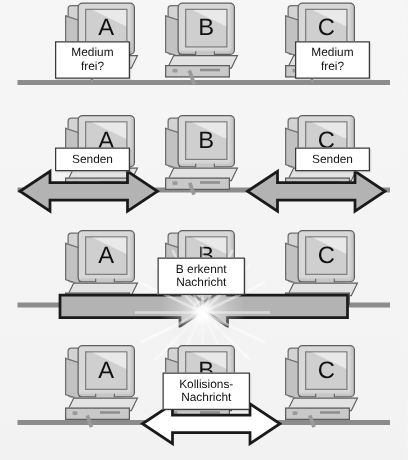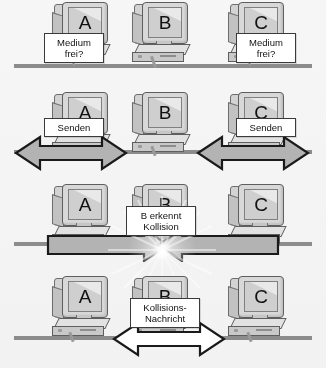--- a/index.html
+++ b/index.html
@@ -314,21 +314,21 @@
         <line x1="54" y1="54" x2="78" y2="104"></line>
         <line x1="54" y1="54" x2="4" y2="30"></line>
         <line x1="54" y1="54" x2="4" y2="78"></line>
         <line x1="54" y1="54" x2="104" y2="30"></line>
         <line x1="54" y1="54" x2="104" y2="78"></line>
       </g>
     </svg>
     <div class="flash" style="left:114px;top:18px;width:96px;height:96px;"></div>
 
     <div class="label" style="left:126px;top:22px;width:58px;">B erkennt
-Kollision</div>
+Nachricht</div>
   </div>
 
   <div class="panel" id="panel4">
 
     <div class="bus" style="top:60px;"></div>
 
     <div class="pc" style="left:52px;top:0px;">
       <div class="back-mon"></div>
       <div class="side"></div>
       <div class="monitor">

